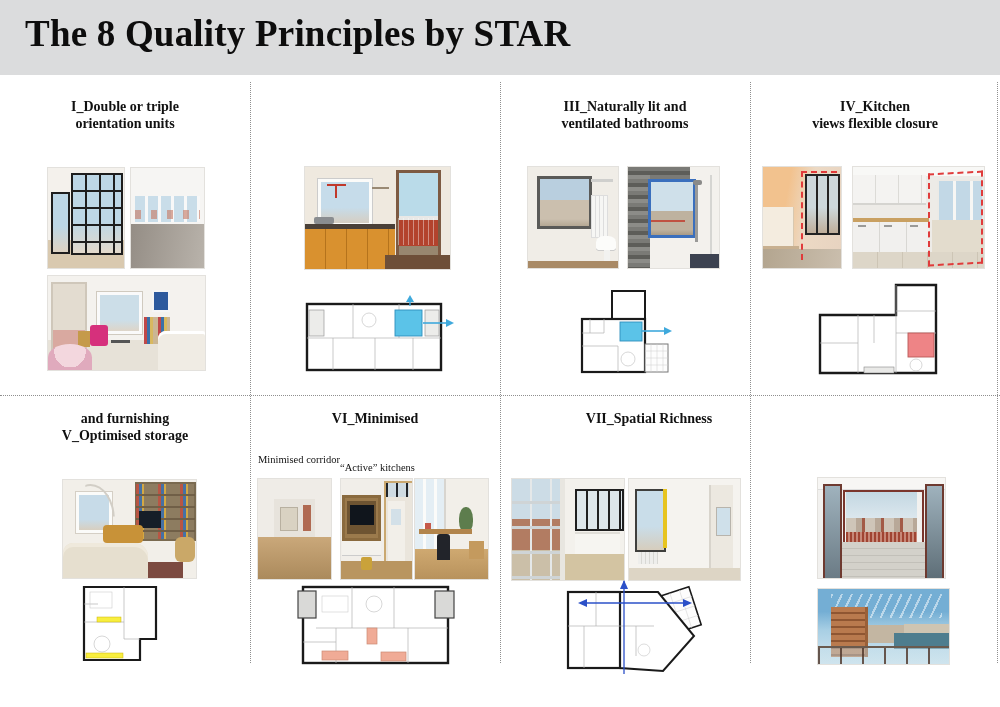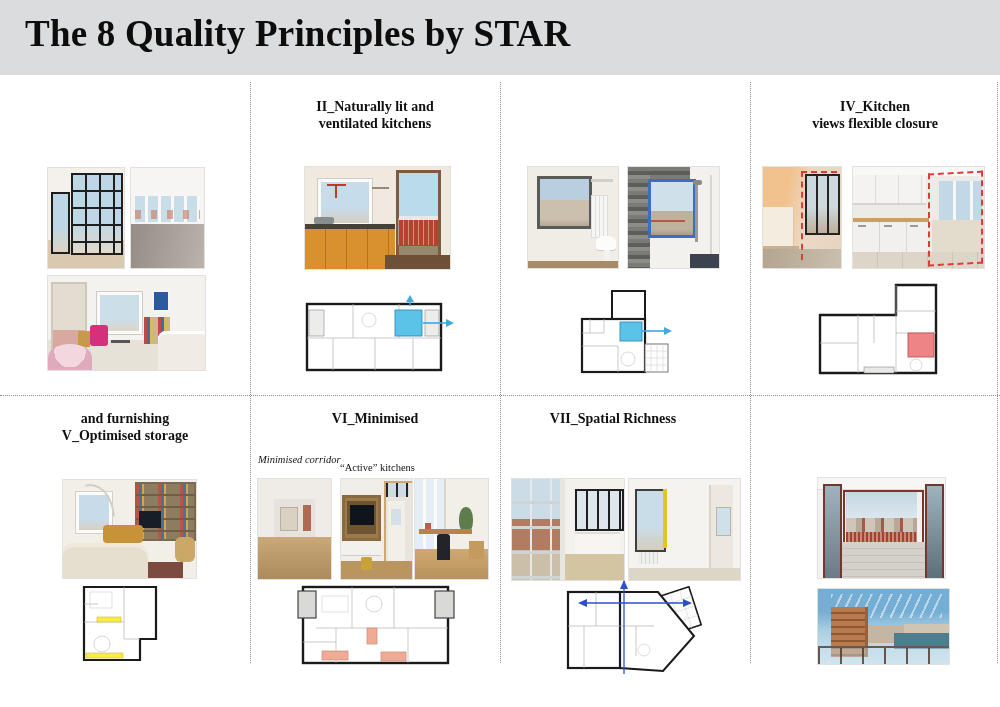--- a/index.html
+++ b/index.html
@@ -25,20 +25,24 @@
   <div class="header">
     <h1 class="main-title">The 8 Quality Principles by STAR</h1>
   </div>
 
   <div class="vline" style="left:250px;"></div>
   <div class="vline" style="left:500px;"></div>
   <div class="vline" style="left:750px;"></div>
   <div class="vline" style="left:997px;"></div>
   <div class="hline"></div>
 
+  <div class="ptitle" style="left:0;top:99px;">
+    <div>I_Double or triple</div>
+    <div>orientation units</div>
+  </div>
   <div class="ph" style="left:48px;top:168px;width:76px;height:100px;background:linear-gradient(#f4f1ec 0 72%,#d9c9af 72% 100%);">
     <div class="b" style="left:30%;top:5%;width:64%;height:78%;border:2px solid #1e1e1e;background:repeating-linear-gradient(to right,transparent 0 12px,#1e1e1e 12px 14px),repeating-linear-gradient(to bottom,transparent 0 15px,#1e1e1e 15px 17px),linear-gradient(#bdd7e6 0 60%,#e3d9cb 100%);"></div>
     <div class="b" style="left:4%;top:24%;width:20%;height:58%;border:2px solid #1e1e1e;background:linear-gradient(#bdd7e6 0 55%,#ddd2c2);"></div>
   </div>
   <div class="ph" style="left:131px;top:168px;width:73px;height:100px;background:#f6f5f3;">
     <div class="b" style="left:6%;top:28%;width:88%;height:26%;background:repeating-linear-gradient(to right,#c9dde9 0 10px,#f8f8f8 10px 13px);"></div>
     <div class="b" style="left:6%;top:42%;width:88%;height:9%;background:repeating-linear-gradient(to right,#c77e6a 0 6px,transparent 6px 16px);opacity:.65;"></div>
     <div class="b" style="left:0;top:56%;width:100%;height:44%;background:linear-gradient(100deg,#948d85,#b9b3ab);"></div>
   </div>
   <div class="ph" style="left:48px;top:276px;width:157px;height:94px;background:#f4f2ee;">
@@ -47,24 +51,20 @@
     <div class="b" style="left:31%;top:17%;width:25%;height:38%;border:3px solid #fafafa;box-shadow:0 0 0 1px #d0cabf;background:linear-gradient(#ccdee8 0 70%,#ded5c8);"></div>
     <div class="b" style="left:66%;top:15%;width:9%;height:19%;border:2px solid #f5f5f5;background:#2d5a9e;"></div>
     <div class="b" style="left:61%;top:44%;width:17%;height:28%;background:repeating-linear-gradient(to right,#c04848 0 3px,#3a70a8 3px 6px,#d8b860 6px 9px,#cbb694 9px 14px);"></div>
     <div class="b" style="left:19%;top:58%;width:8%;height:18%;background:#c59a4a;"></div>
     <div class="b" style="left:27%;top:52%;width:11%;height:22%;background:#d6307c;border-radius:3px;"></div>
     <div class="b" style="left:40%;top:68%;width:12%;height:3px;background:#555;"></div>
     <div class="b" style="left:70%;top:58%;width:30%;height:42%;background:#f0ece4;border-radius:8px 2px 0 0;box-shadow:inset 0 3px 0 #fff;"></div>
     <div class="b" style="left:0;top:72%;width:28%;height:28%;border-radius:50% 50% 0 0;background:radial-gradient(circle at 50% 30%,#f3d7de 0 55%,#e0aabd 55% 100%);"></div>
   </div>
 
-  <div class="ptitle" style="left:250px;top:99px;">
-    <div>II_Naturally lit and</div>
-    <div>ventilated kitchens</div>
-  </div>
   <div class="ph" style="left:305px;top:167px;width:145px;height:102px;background:#efe9df;">
     <div class="b" style="left:9%;top:12%;width:33%;height:40%;border:3px solid #fbfbf9;box-shadow:0 0 0 1px #ccc;background:linear-gradient(#c6dcea 0 62%,#d6cec2);"></div>
     <div class="b" style="left:15%;top:17%;width:13%;height:2px;background:#c0392b;"></div>
     <div class="b" style="left:21%;top:17%;width:2px;height:13%;background:#c0392b;"></div>
     <div class="b" style="left:46%;top:20%;width:12%;height:2px;background:#9a8a74;"></div>
     <div class="b" style="left:63%;top:3%;width:27%;height:92%;border:3px solid #7d5a42;background:linear-gradient(#badbe9 0 46%,#e8e8e6 46% 50%,#b3432d 50% 78%,#98876f 78%);"></div>
     <div class="b" style="left:64%;top:50%;width:25%;height:26%;background:repeating-linear-gradient(to right,rgba(255,255,255,.4) 0 1px,transparent 1px 5px);"></div>
     <div class="b" style="left:0;top:56%;width:62%;height:5%;background:#4a4038;"></div>
     <div class="b" style="left:6%;top:49%;width:14%;height:7%;background:#8a8d90;border-radius:2px;"></div>
     <div class="b" style="left:0;top:61%;width:62%;height:39%;background:repeating-linear-gradient(to right,#d9912f 0 20px,#b5731c 20px 21px);"></div>
@@ -76,20 +76,24 @@
     <rect x="122" y="16" width="14" height="26" fill="#ececea" stroke="#999" stroke-width="0.7"></rect>
     <path d="M50 10 V44 M4 44 H138 M72 44 V76 M96 10 V44 M30 44 V76 M110 44 V76" fill="none" stroke="#b3b3b3" stroke-width="0.7"></path>
     <circle cx="66" cy="26" r="7" fill="none" stroke="#c5c5c5" stroke-width="0.7"></circle>
     <rect x="92" y="16" width="27" height="26" style="fill:var(--highlight-blue)" stroke="#2e8fbd" stroke-width="0.9"></rect>
     <line x1="120" y1="29" x2="143" y2="29" style="stroke:var(--arrow-cyan)" stroke-width="1.6"></line>
     <polygon points="143,25 151,29 143,33" style="fill:var(--arrow-cyan)"></polygon>
     <line x1="107" y1="8" x2="107" y2="12" style="stroke:var(--arrow-cyan)" stroke-width="1.4"></line>
     <polygon points="103,8 111,8 107,1" style="fill:var(--arrow-cyan)"></polygon>
   </svg>
 
+  <div class="ptitle" style="left:500px;top:99px;">
+    <div>III_Naturally lit and</div>
+    <div>ventilated bathrooms</div>
+  </div>
   <div class="ph" style="left:528px;top:167px;width:90px;height:101px;background:#f0ede7;">
     <div class="b" style="left:10%;top:9%;width:54%;height:46%;border:3px solid #5a5a58;background:linear-gradient(#b9cfdf 0 45%,#cbbfae 45% 85%,#b5a894);"></div>
     <div class="b" style="left:70%;top:12%;width:24%;height:3px;background:#cfcfcd;"></div>
     <div class="b" style="left:70%;top:28%;width:17%;height:40%;border:1px solid #ddd;background:repeating-linear-gradient(to right,#f6f6f4 0 3px,#ddd 3px 4px);"></div>
     <div class="b" style="left:76%;top:68%;width:22%;height:14%;background:#fcfcfa;border-radius:40% 40% 20% 20%;box-shadow:0 1px 0 #ccc;"></div>
     <div class="b" style="left:84%;top:82%;width:7%;height:18%;background:#f2f2f0;"></div>
     <div class="b" style="left:0;top:93%;width:100%;height:7%;background:#a98a66;"></div>
   </div>
   <div class="ph" style="left:628px;top:167px;width:91px;height:101px;background:#f3f1ed;">
     <div class="b" style="left:0;top:0;width:24%;height:100%;background:repeating-linear-gradient(to bottom,#7a7a76 0 4px,#5d5d59 4px 8px,#8c8c88 8px 12px);"></div>
@@ -164,21 +168,21 @@
     <path d="M4 38 H44 M44 3 V55 M44 55 H60 M4 20 H18" fill="none" stroke="#b3b3b3" stroke-width="0.7"></path>
     <rect x="10" y="8" width="22" height="16" fill="none" stroke="#ccc" stroke-width="0.6"></rect>
     <circle cx="22" cy="60" r="8" fill="none" stroke="#c5c5c5" stroke-width="0.7"></circle>
     <rect x="17" y="33" width="24" height="5" style="fill:var(--highlight-yellow)" stroke="#c9b50f" stroke-width="0.5"></rect>
     <rect x="6" y="69" width="37" height="5" style="fill:var(--highlight-yellow)" stroke="#c9b50f" stroke-width="0.5"></rect>
   </svg>
 
   <div class="ptitle" style="left:250px;top:411px;">
     <div>VI_Minimised</div>
   </div>
-  <div class="plabel" style="left:258px;top:454px;font-style:italic;">Minimised corridor</div>
+  <div class="plabel" style="left:258px;top:454px;">Minimised corridor</div>
   <div class="plabel" style="left:340px;top:462px;">“Active” kitchens</div>
   <div class="ph" style="left:258px;top:479px;width:73px;height:100px;background:#efece7;">
     <div class="b" style="left:22%;top:20%;width:56%;height:40%;background:#e7e3dc;"></div>
     <div class="b" style="left:30%;top:28%;width:22%;height:22%;border:1px solid #b8b0a0;background:#d9d2c2;"></div>
     <div class="b" style="left:62%;top:26%;width:10%;height:26%;background:#b06a52;"></div>
     <div class="b" style="left:0;top:58%;width:100%;height:42%;background:linear-gradient(to bottom,#caa87a,#ab8a5c);"></div>
   </div>
   <div class="ph" style="left:341px;top:479px;width:71px;height:100px;background:#f1eee9;">
     <div class="b" style="left:60%;top:2%;width:38%;height:96%;border:2px solid #caa870;background:#eae5dc;"></div>
     <div class="b" style="left:63%;top:4%;width:33%;height:14%;background:repeating-linear-gradient(to right,#20242a 0 2px,#cfdbe2 2px 10px);"></div>
@@ -205,21 +209,21 @@
     <rect x="2" y="9" width="18" height="27" fill="#d9d9d7" stroke="#444" stroke-width="1.2"></rect>
     <rect x="139" y="9" width="19" height="27" fill="#d9d9d7" stroke="#444" stroke-width="1.2"></rect>
     <path d="M20 46 H152 M56 5 V46 M98 5 V46 M40 46 V81 M112 46 V81 M7 60 H40" fill="none" stroke="#b3b3b3" stroke-width="0.7"></path>
     <rect x="26" y="14" width="26" height="16" fill="none" stroke="#ccc" stroke-width="0.6"></rect>
     <circle cx="78" cy="22" r="8" fill="none" stroke="#c5c5c5" stroke-width="0.7"></circle>
     <rect x="71" y="46" width="10" height="16" style="fill:var(--highlight-salmon)" stroke="#cc8a74" stroke-width="0.7"></rect>
     <rect x="26" y="69" width="26" height="9" style="fill:var(--highlight-salmon)" stroke="#cc8a74" stroke-width="0.7"></rect>
     <rect x="85" y="70" width="25" height="9" style="fill:var(--highlight-salmon)" stroke="#cc8a74" stroke-width="0.7"></rect>
   </svg>
 
-  <div class="ptitle" style="left:488px;top:411px;">
+  <div class="ptitle" style="left:524px;top:411px;">
     <div>VII_Spatial Richness</div>
   </div>
   <div class="ph" style="left:512px;top:479px;width:112px;height:101px;background:#f3f1ec;">
     <div class="b" style="left:0;top:0;width:44%;height:100%;background:linear-gradient(#ccdce6 0 40%,#b27c62 40% 70%,#cbbfa8 70%);"></div>
     <div class="b" style="left:0;top:0;width:44%;height:100%;background:repeating-linear-gradient(to bottom,transparent 0 22px,#cfd4d6 22px 25px),repeating-linear-gradient(to right,transparent 0 18px,#e5e8e9 18px 20px);"></div>
     <div class="b" style="left:43%;top:0;width:4%;height:100%;background:#e8e6e0;"></div>
     <div class="b" style="left:47%;top:74%;width:53%;height:26%;background:#d3c4a2;"></div>
     <div class="b" style="left:56%;top:10%;width:40%;height:38%;border:2px solid #1f1f1f;background:repeating-linear-gradient(to right,#dde6ea 0 9px,#1f1f1f 9px 11px);"></div>
     <div class="b" style="left:56%;top:52%;width:40%;height:22%;background:#f6f5f1;box-shadow:inset 0 2px 0 #e0ded8;"></div>
   </div>

